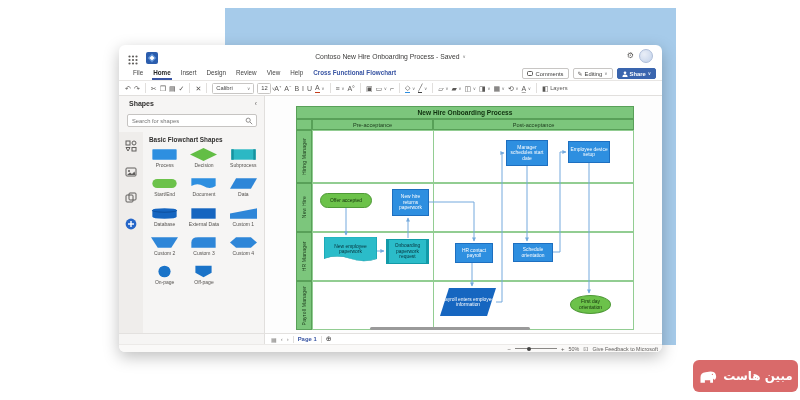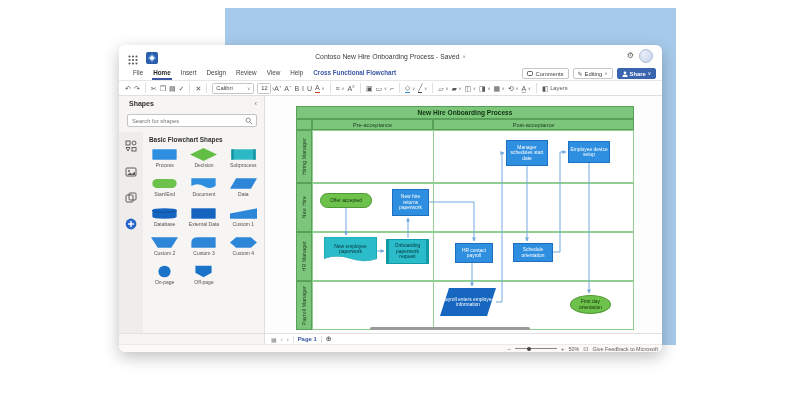--- a/index.html
+++ b/index.html
@@ -532,13 +532,20 @@
       <span class="zoomline">
           <span class="zoomdot"></span>
         </span>
       <span class="zbtn">+</span>
       <span>50%</span>
       <span class="zbtn">⊡</span>
       <span class="feedback">Give Feedback to Microsoft</span>
     </div>
   </div>
 
+  <div class="watermark">
+    <svg width="20" height="15" viewBox="0 0 32 24">
+      <path d="M4 22 V13 Q4 6 12 5 L20 4 Q27 4 28.5 9 Q30 13 28 16 Q26.5 18 25 16.5 L24 15 V22 H19.5 V18 H11 V22 Z" fill="#fff"></path>
+      <circle cx="23" cy="8.5" r="1" fill="#d96a6a"></circle>
+    </svg>
+    <span class="wm-text">مبین هاست</span>
+  </div>
 </div>
 
 </body></html>

